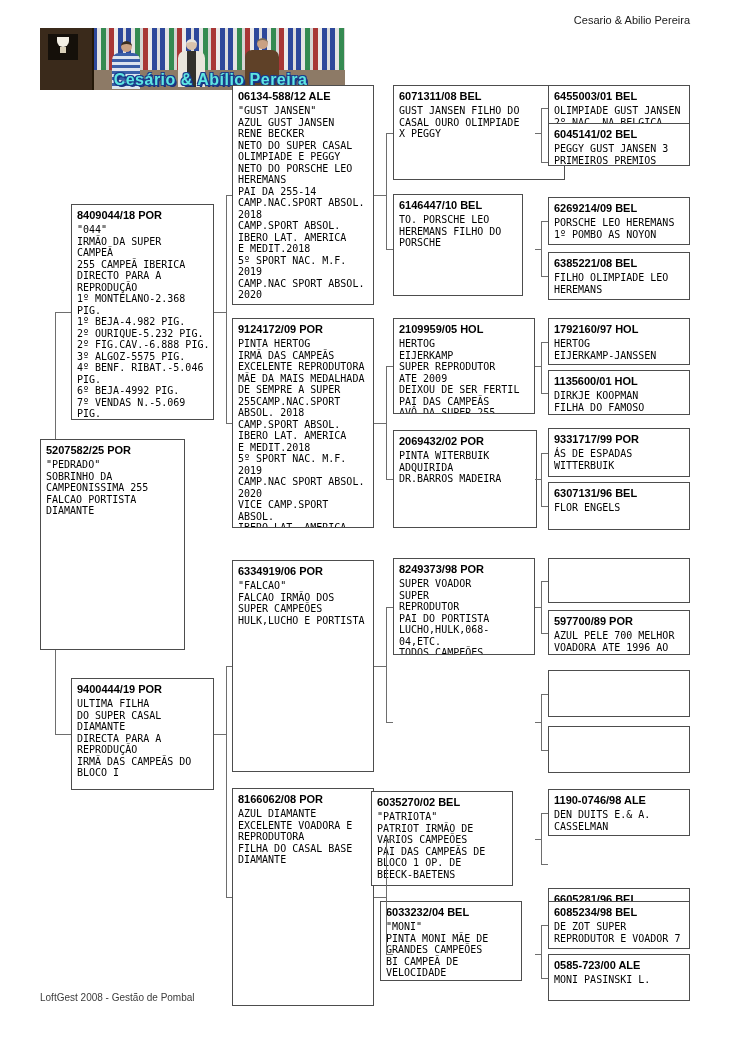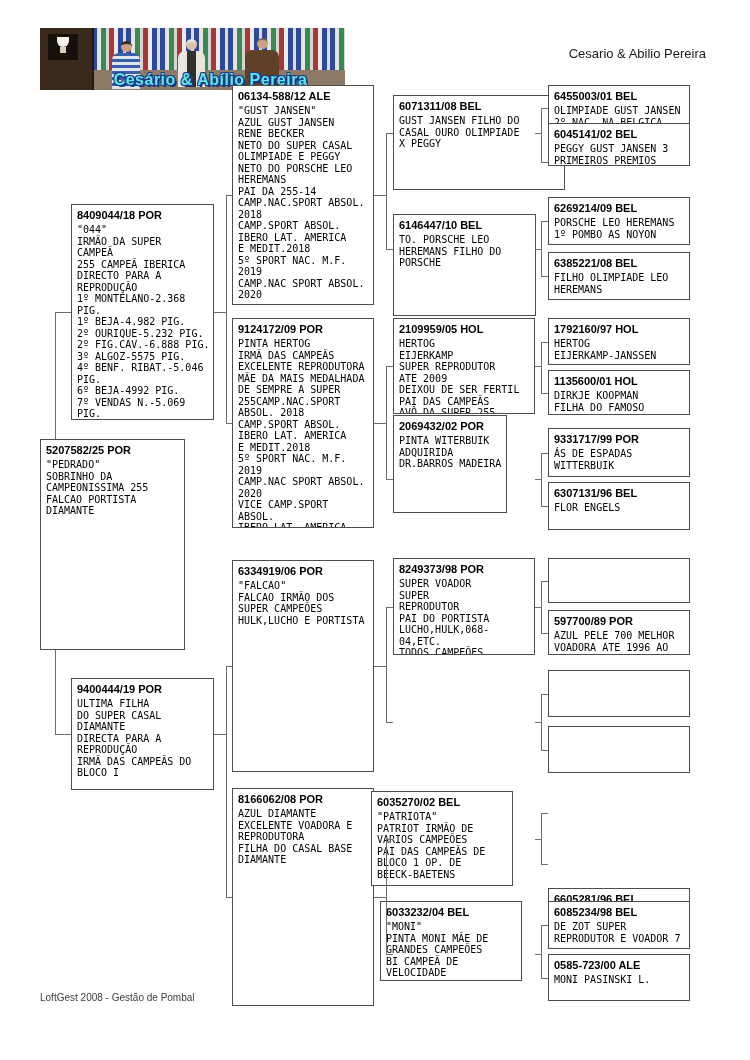--- a/index.html
+++ b/index.html
@@ -1,20 +1,20 @@
 <!DOCTYPE html>
 <html><head>
 <meta charset="utf-8">
 <style>
   html,body { margin:0; padding:0; background:#ffffff; }
   #canvas {
     position:relative; width:750px; height:1060px; background:#ffffff;
     font-family:"Liberation Sans", sans-serif; overflow:hidden;
   }
-  .owner-top { position:absolute; top:14px; right:44px; font-size:13px; color:#1a1a1a;margin-top:32px; }
+  .owner-top { position:absolute; top:14px; right:60px; font-size:11px; color:#1a1a1a; }
   
   .photo { position:absolute; left:40px; top:28px; width:305px; height:62px;
            background:linear-gradient(180deg,#a99682 0 65%, #8d7a66 65% 100%); overflow:hidden; }
   .cabinet { position:absolute; left:0; top:0; width:52px; height:62px;
              background:#3a2a1b; border-right:2px solid #241808; }
   .cabinet-shelf { position:absolute; left:8px; top:6px; width:30px; height:26px; background:#15100a; }
   .trophy-cup { position:absolute; left:17px; top:9px; width:12px; height:10px; background:#f3efe4;
                 border-radius:0 0 10px 10px; }
   .trophy-base { position:absolute; left:20px; top:19px; width:6px; height:6px; background:#d9cfb8; }
   .ribbons { position:absolute; left:52px; top:0; width:253px; height:42px; opacity:.95;
@@ -161,43 +161,43 @@
   </div>
   <div class="box" id="box-g3_4" style="left:232px;top:788px;width:142px;height:218px">
     <div class="box-header">8166062/08 POR</div>
     <div class="box-body">AZUL DIAMANTE
 EXCELENTE VOADORA E
 REPRODUTORA
 FILHA DO CASAL BASE
 DIAMANTE</div>
   </div>
 
-  <div class="box" id="box-g4_1" style="left:393px;top:95px;width:172px;height:95px">
+  <div class="box" id="box-g4_1" style="left:393px;top:85px;width:172px;height:95px">
     <div class="box-header">6071311/08 BEL</div>
     <div class="box-body">GUST JANSEN FILHO DO
 CASAL OURO OLIMPIADE
 X PEGGY</div>
   </div>
-  <div class="box" id="box-g4_2" style="left:393px;top:214px;width:143px;height:102px">
+  <div class="box" id="box-g4_2" style="left:393px;top:194px;width:130px;height:102px">
     <div class="box-header">6146447/10 BEL</div>
     <div class="box-body">TO. PORSCHE LEO
 HEREMANS FILHO DO
 PORSCHE</div>
   </div>
   <div class="box" id="box-g4_3" style="left:393px;top:318px;width:142px;height:96px">
     <div class="box-header">2109959/05 HOL</div>
     <div class="box-body">HERTOG
 EIJERKAMP
 SUPER REPRODUTOR
 ATE 2009
 DEIXOU DE SER FERTIL
 PAI DAS CAMPEÃS
 AVÔ DA SUPER 255</div>
   </div>
-  <div class="box" id="box-g4_4" style="left:393px;top:415px;width:114px;height:98px">
+  <div class="box" id="box-g4_4" style="left:393px;top:430px;width:144px;height:98px">
     <div class="box-header">2069432/02 POR</div>
     <div class="box-body">PINTA WITERBUIK
 ADQUIRIDA
 DR.BARROS MADEIRA</div>
   </div>
   <div class="box" id="box-g4_5" style="left:393px;top:558px;width:142px;height:97px">
     <div class="box-header">8249373/98 POR</div>
     <div class="box-body">SUPER VOADOR
 SUPER
 REPRODUTOR
@@ -274,20 +274,25 @@
     <div class="box-body">AZUL PELE 700 MELHOR
 VOADORA ATE 1996 AO</div>
   </div>
   <div class="box" id="box-g5_11" style="left:548px;top:670px;width:142px;height:47px">
     <div class="box-header"></div>
     <div class="box-body"></div>
   </div>
   <div class="box" id="box-g5_12" style="left:548px;top:726px;width:142px;height:47px">
     <div class="box-header"></div>
     <div class="box-body"></div>
+  </div>
+  <div class="box" id="box-g5_13" style="left:548px;top:789px;width:142px;height:47px">
+    <div class="box-header">1190-0746/98 ALE</div>
+    <div class="box-body">DEN DUITS E.&amp; A.
+CASSELMAN</div>
   </div>
   <div class="box" id="box-g5_14" style="left:548px;top:888px;width:142px;height:32px">
     <div class="box-header">6605281/96 BEL</div>
     <div class="box-body">WITKOPPEKE DIRK VAN
 DYCK</div>
   </div>
   <div class="box" id="box-g5_15" style="left:548px;top:901px;width:142px;height:48px">
     <div class="box-header">6085234/98 BEL</div>
     <div class="box-body">DE ZOT SUPER
 REPRODUTOR E VOADOR 7</div>

